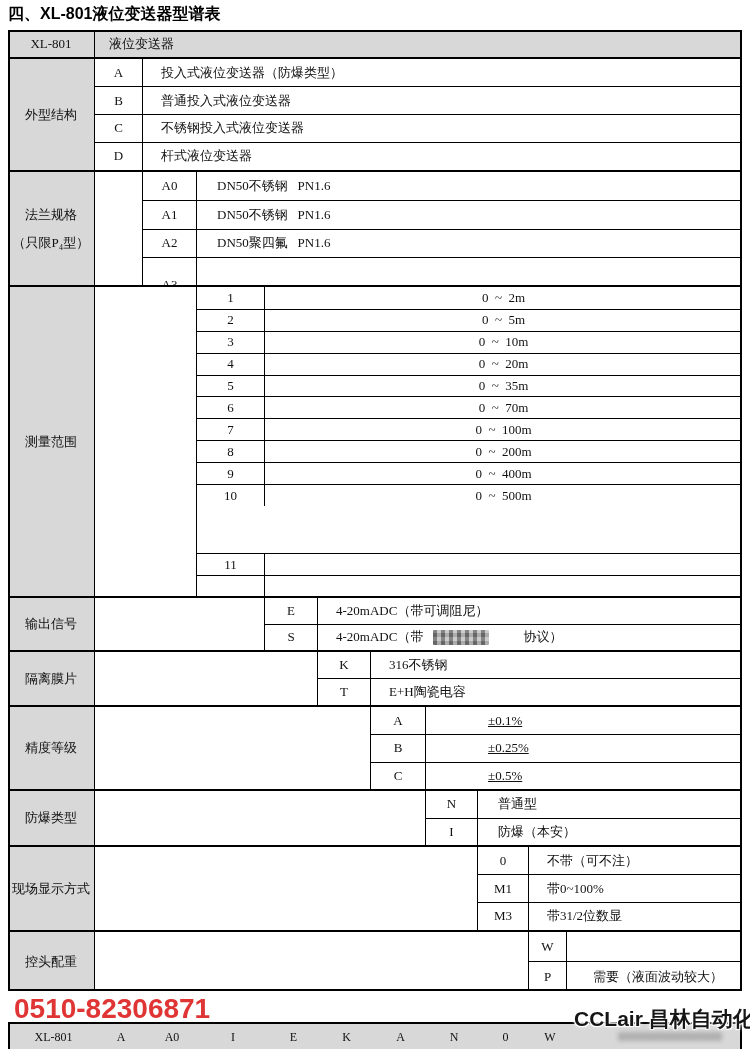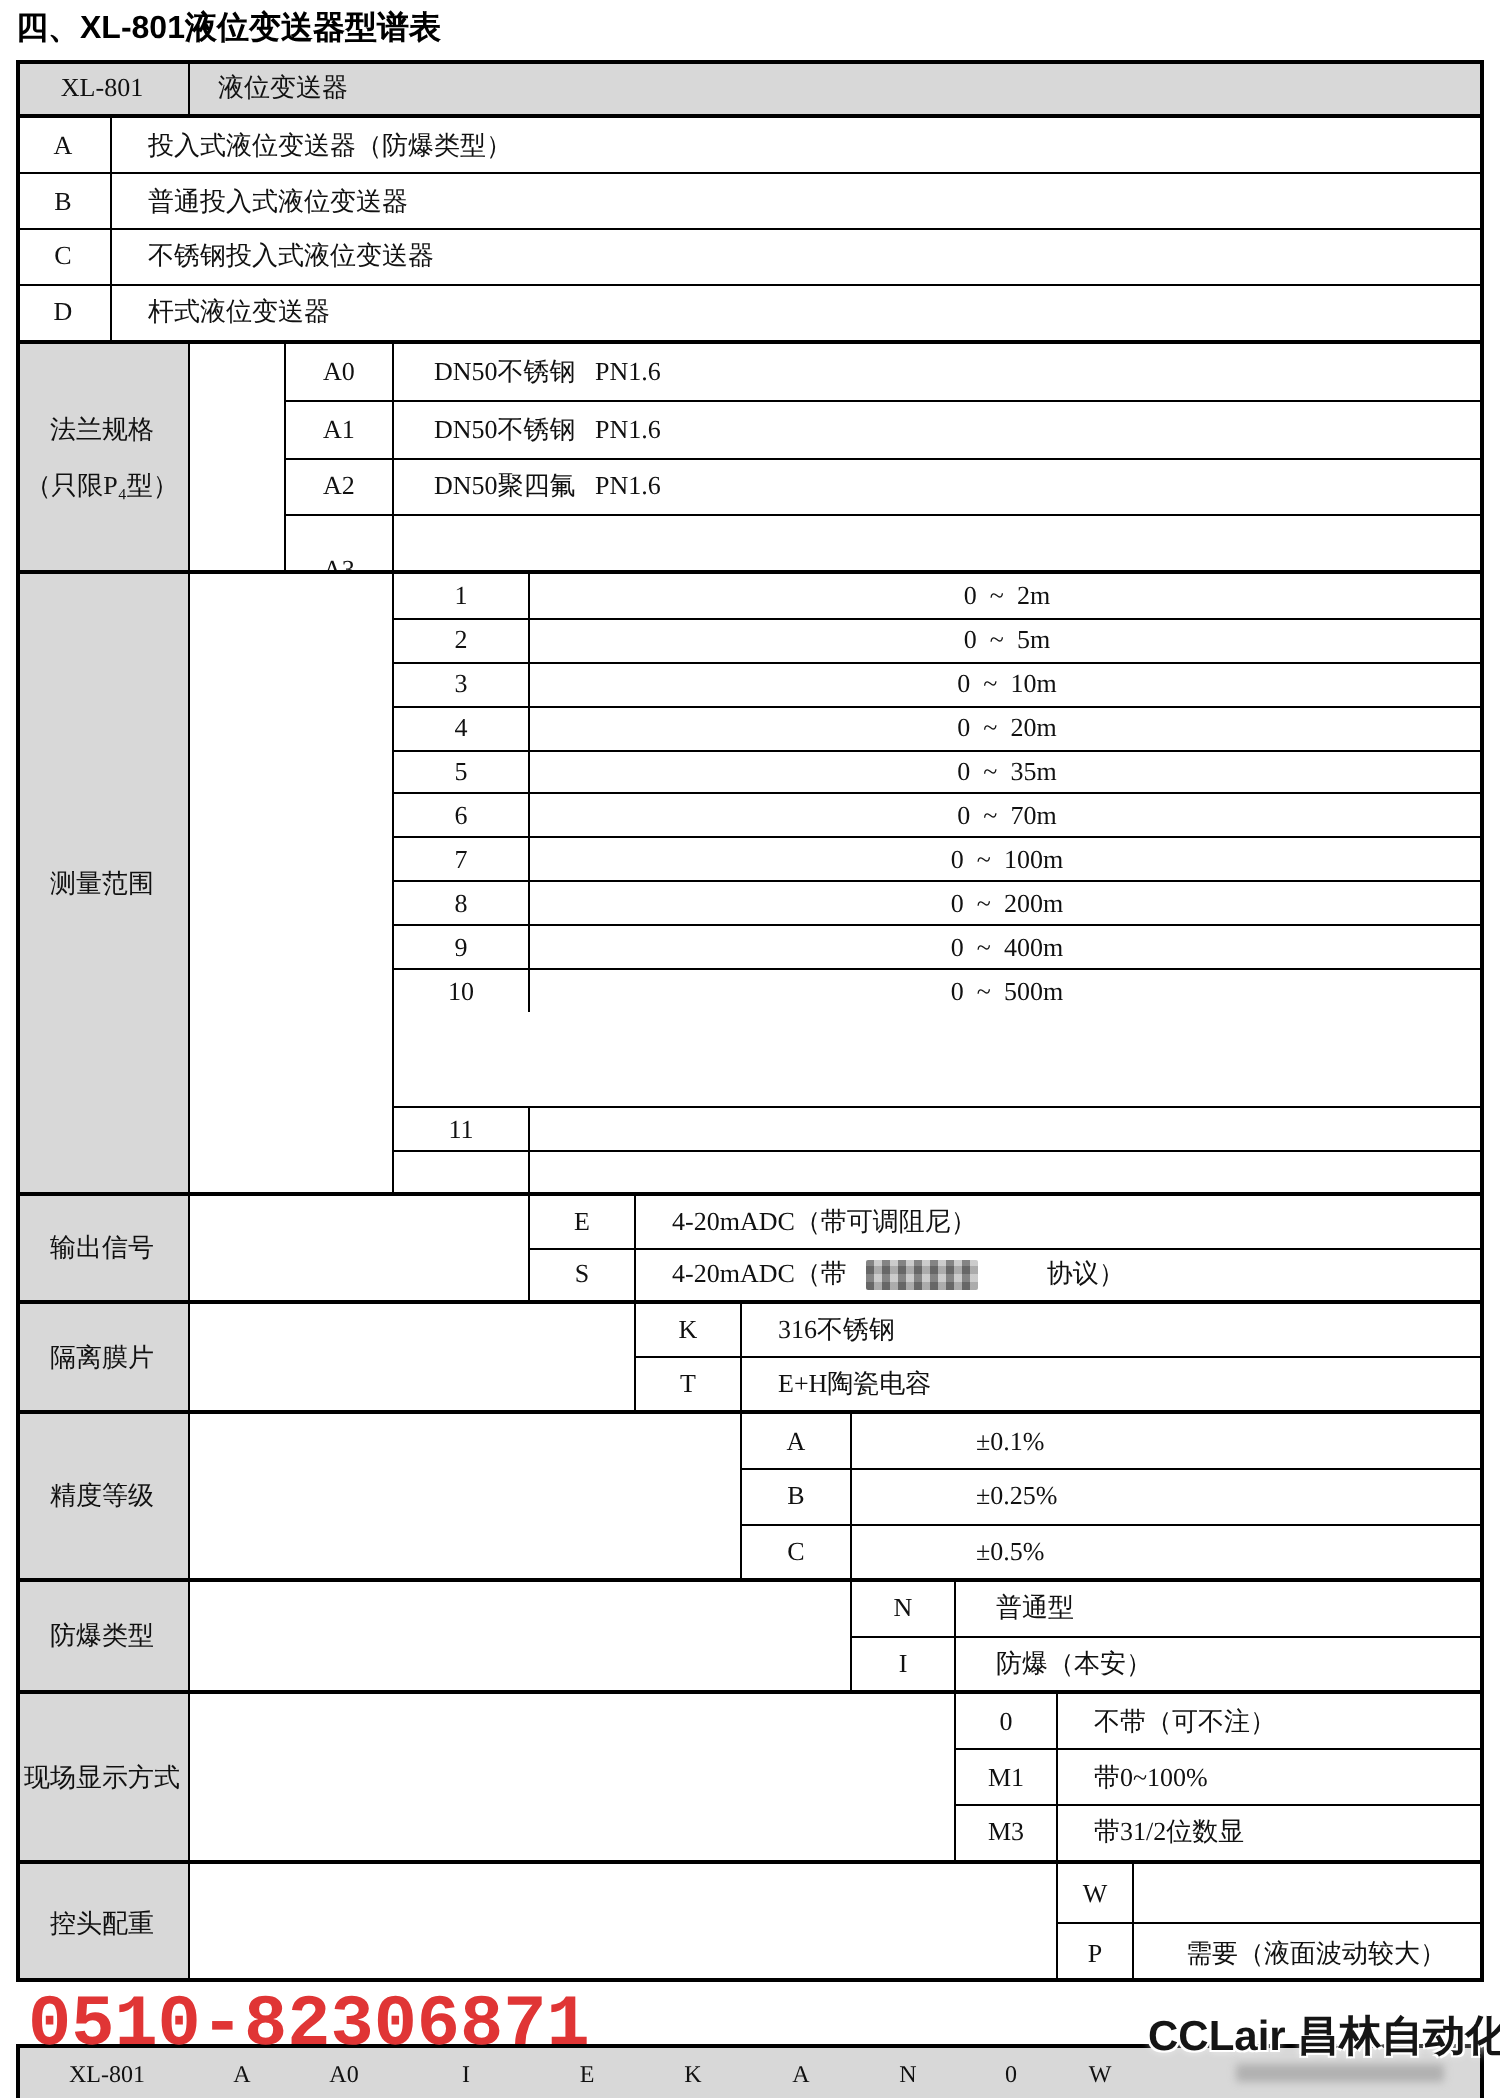--- a/index.html
+++ b/index.html
@@ -40,42 +40,42 @@
   .rows { flex: 1; display: flex; flex-direction: column; }
   .row { display: flex; }
   .row + .row { border-top: 1px solid #000; }
   .code-cell {
     flex: 0 0 auto; border-right: 1px solid #000;
     display: flex; align-items: center; justify-content: center; font-size: 13px;
   }
   .desc-cell { flex: 1; display: flex; align-items: center; font-size: 13px; white-space: pre; }
   .desc-left  { padding-left: 18px; }
   .desc-pad20 { padding-left: 20px; font-family: Liberation Serif, serif; }
-  .desc-pad60 { padding-left: 62px; }
+  .desc-pad60 { padding-left: 62px; text-decoration: underline; }
   .desc-pad26 { padding-left: 26px; }
   .desc-center { justify-content: center; }
   .mosaic {
     display: inline-block; width: 56px; height: 15px;
     margin: 0 34px 0 10px; vertical-align: -2px; border-radius: 1px;
     background:
       repeating-linear-gradient(90deg, rgba(70,70,70,.55) 0 4px, rgba(200,200,200,.5) 4px 8px),
       repeating-linear-gradient(0deg, #8f8f8f 0 4px, #cfcfcf 4px 8px);
   }
   .example-strip {
     position: absolute; left: 8px; top: 1022px; width: 734px; height: 40px;
     background: #d8d8d8; border: 2px solid #000; z-index: 2;
   }
   .example-value {
     position: absolute; top: 6px; transform: translateX(-50%);
     font-size: 12px; color: #111; white-space: nowrap;
   }
   .phone-number {
     position: absolute; left: 14px; top: 995px; z-index: 5;
-    font-family: Liberation Mono, monospace;
-    font-weight: bold; font-size: 36px; line-height: 1; letter-spacing: 0px;
+    font-family: Liberation Sans, sans-serif;
+    font-weight: bold; font-size: 28px; line-height: 1; letter-spacing: 0px;
     color: #e03535;
   }
   .watermark {
     position: absolute; left: 574px; top: 1007px; z-index: 6;
     font-family: "Liberation Sans", "DejaVu Sans", sans-serif;
     font-weight: bold; font-size: 21px; line-height: 1.1; color: #151515;
     white-space: nowrap;
     text-shadow: -1px -1px 0 #fff, 1px -1px 0 #fff, -1px 1px 0 #fff, 1px 1px 0 #fff, 0 0 5px #fff;
   }
   .watermark-smudge {
@@ -88,20 +88,23 @@
 
 <div class="page-title">四、XL-801液位变送器型谱表</div>
 
 <div class="hdr-row">
   <div class="label-cell">XL-801</div>
   <div class="hdr-desc">液位变送器</div>
 </div>
 
 <div id="spec-table">
     <div class="section" style="top: 57px; height: 113px;">
+      <div class="label-cell">
+        <span>外型结构</span>
+      </div>
       <div class="rows">
         <div class="row" style="height: 28px;">
           <div class="code-cell" style="width: 48px; flex-basis: 48px;">A</div>
           <div class="desc-cell desc-left">投入式液位变送器（防爆类型）</div>
         </div>
         <div class="row" style="height: 28px;">
           <div class="code-cell" style="width: 48px; flex-basis: 48px;">B</div>
           <div class="desc-cell desc-left">普通投入式液位变送器</div>
         </div>
         <div class="row" style="height: 28px;">

